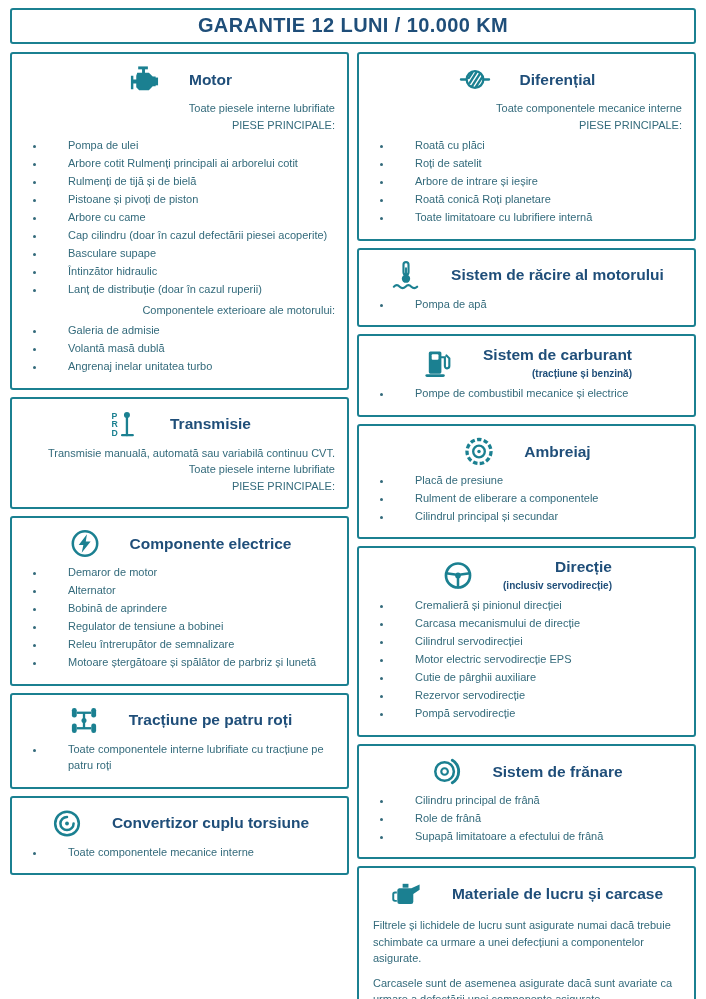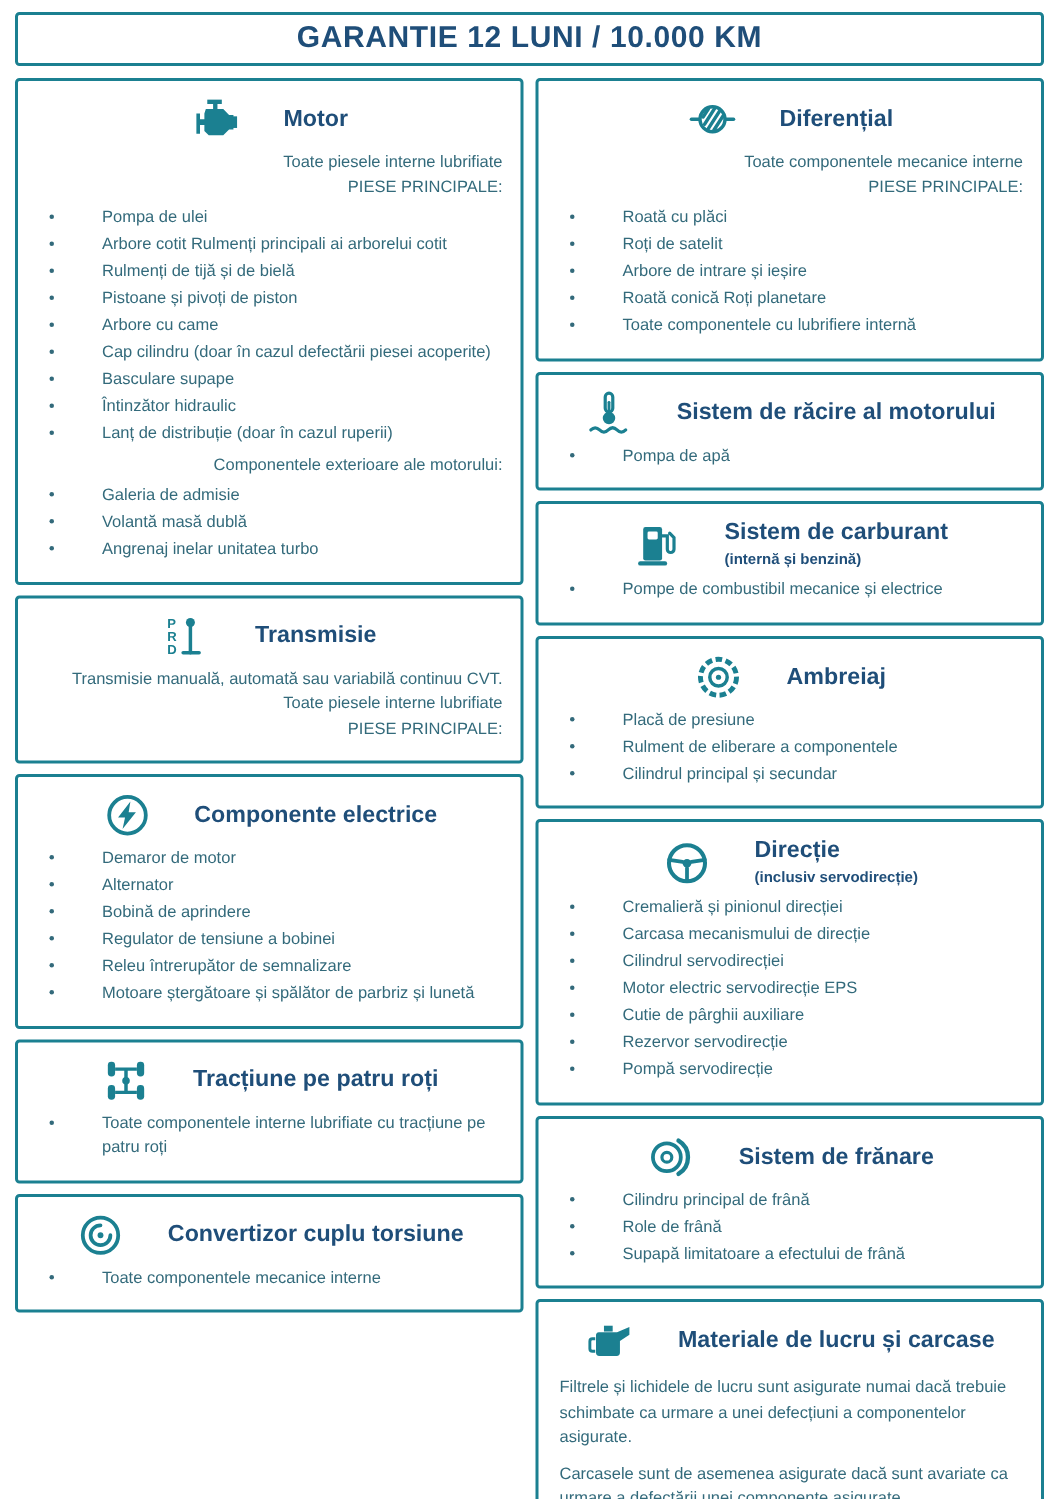--- a/index.html
+++ b/index.html
@@ -37,21 +37,21 @@
     border-radius:3px;
     padding:7px 8px 9px;
     background:#fff;
   }
   .card-head{
     display:flex;
     align-items:center;
     justify-content:center;
     gap:28px;
     margin:3px 0 5px;
-    text-align:left;
+    text-align:right;
   }
   .icon{
     width:34px;height:31px;
     flex:0 0 auto;
     color:var(--teal);
     display:inline-block;
   }
   .icon svg{width:100%;height:100%;display:block;}
   .card-title{
     color:var(--navy);
@@ -219,21 +219,21 @@
               </svg>
             </span>
             <div class="card-title">Diferențial</div>
           </div>
           <p class="intro">Toate componentele mecanice interne<br>PIESE PRINCIPALE:</p>
           <ul class="bullets">
             <li>Roată cu plăci</li>
             <li>Roți de satelit</li>
             <li>Arbore de intrare și ieșire</li>
             <li>Roată conică Roți planetare</li>
-            <li>Toate componentele cu lubrifiere internă</li>
+            <li>Toate limitatoare cu lubrifiere internă</li>
           </ul>
         </section>
         <section class="card">
           <div class="card-head">
             <span class="icon">
               <svg viewBox="0 0 32 32" fill="none" stroke="currentColor" stroke-linecap="round">
                 <rect x="13.4" y="2.2" width="5.2" height="13" rx="2.6" stroke-width="2.2"></rect>
                 <circle cx="16" cy="19.3" r="4.3" fill="currentColor" stroke="none"></circle>
                 <line x1="16" y1="8.5" x2="16" y2="15.5" stroke-width="2"></line>
                 <path d="M3.5 27.5q3-3 6 0t6 0t6 0t6 0" stroke-width="2.2"></path>
@@ -248,21 +248,21 @@
         <section class="card">
           <div class="card-head">
             <span class="icon">
               <svg viewBox="0 0 32 32">
                 <rect x="6.5" y="3.5" width="13" height="23" rx="1.6" fill="currentColor"></rect>
                 <rect x="9.5" y="6.5" width="7" height="5.5" rx="1" fill="#ffffff"></rect>
                 <line x1="4.5" y1="28.5" x2="21.5" y2="28.5" stroke="currentColor" stroke-width="3" stroke-linecap="round"></line>
                 <path d="M19.5 9.5h3.6v9.2a2.3 2.3 0 0 0 4.6 0v-8l-3-3" fill="none" stroke="currentColor" stroke-width="2.2" stroke-linecap="round"></path>
               </svg>
             </span>
-            <div class="card-title">Sistem de carburant<br><span class="card-sub">(internă și benzină)</span></div>
+            <div class="card-title">Sistem de carburant<br><span class="card-sub">(tracțiune și benzină)</span></div>
           </div>
           <ul class="bullets">
             <li>Pompe de combustibil mecanice și electrice</li>
           </ul>
         </section>
         <section class="card">
           <div class="card-head">
             <span class="icon">
               <svg viewBox="0 0 32 32" fill="none" stroke="currentColor">
                 <circle cx="16" cy="16" r="12.4" stroke-width="3.4" stroke-dasharray="4.6 2.4"></circle>

